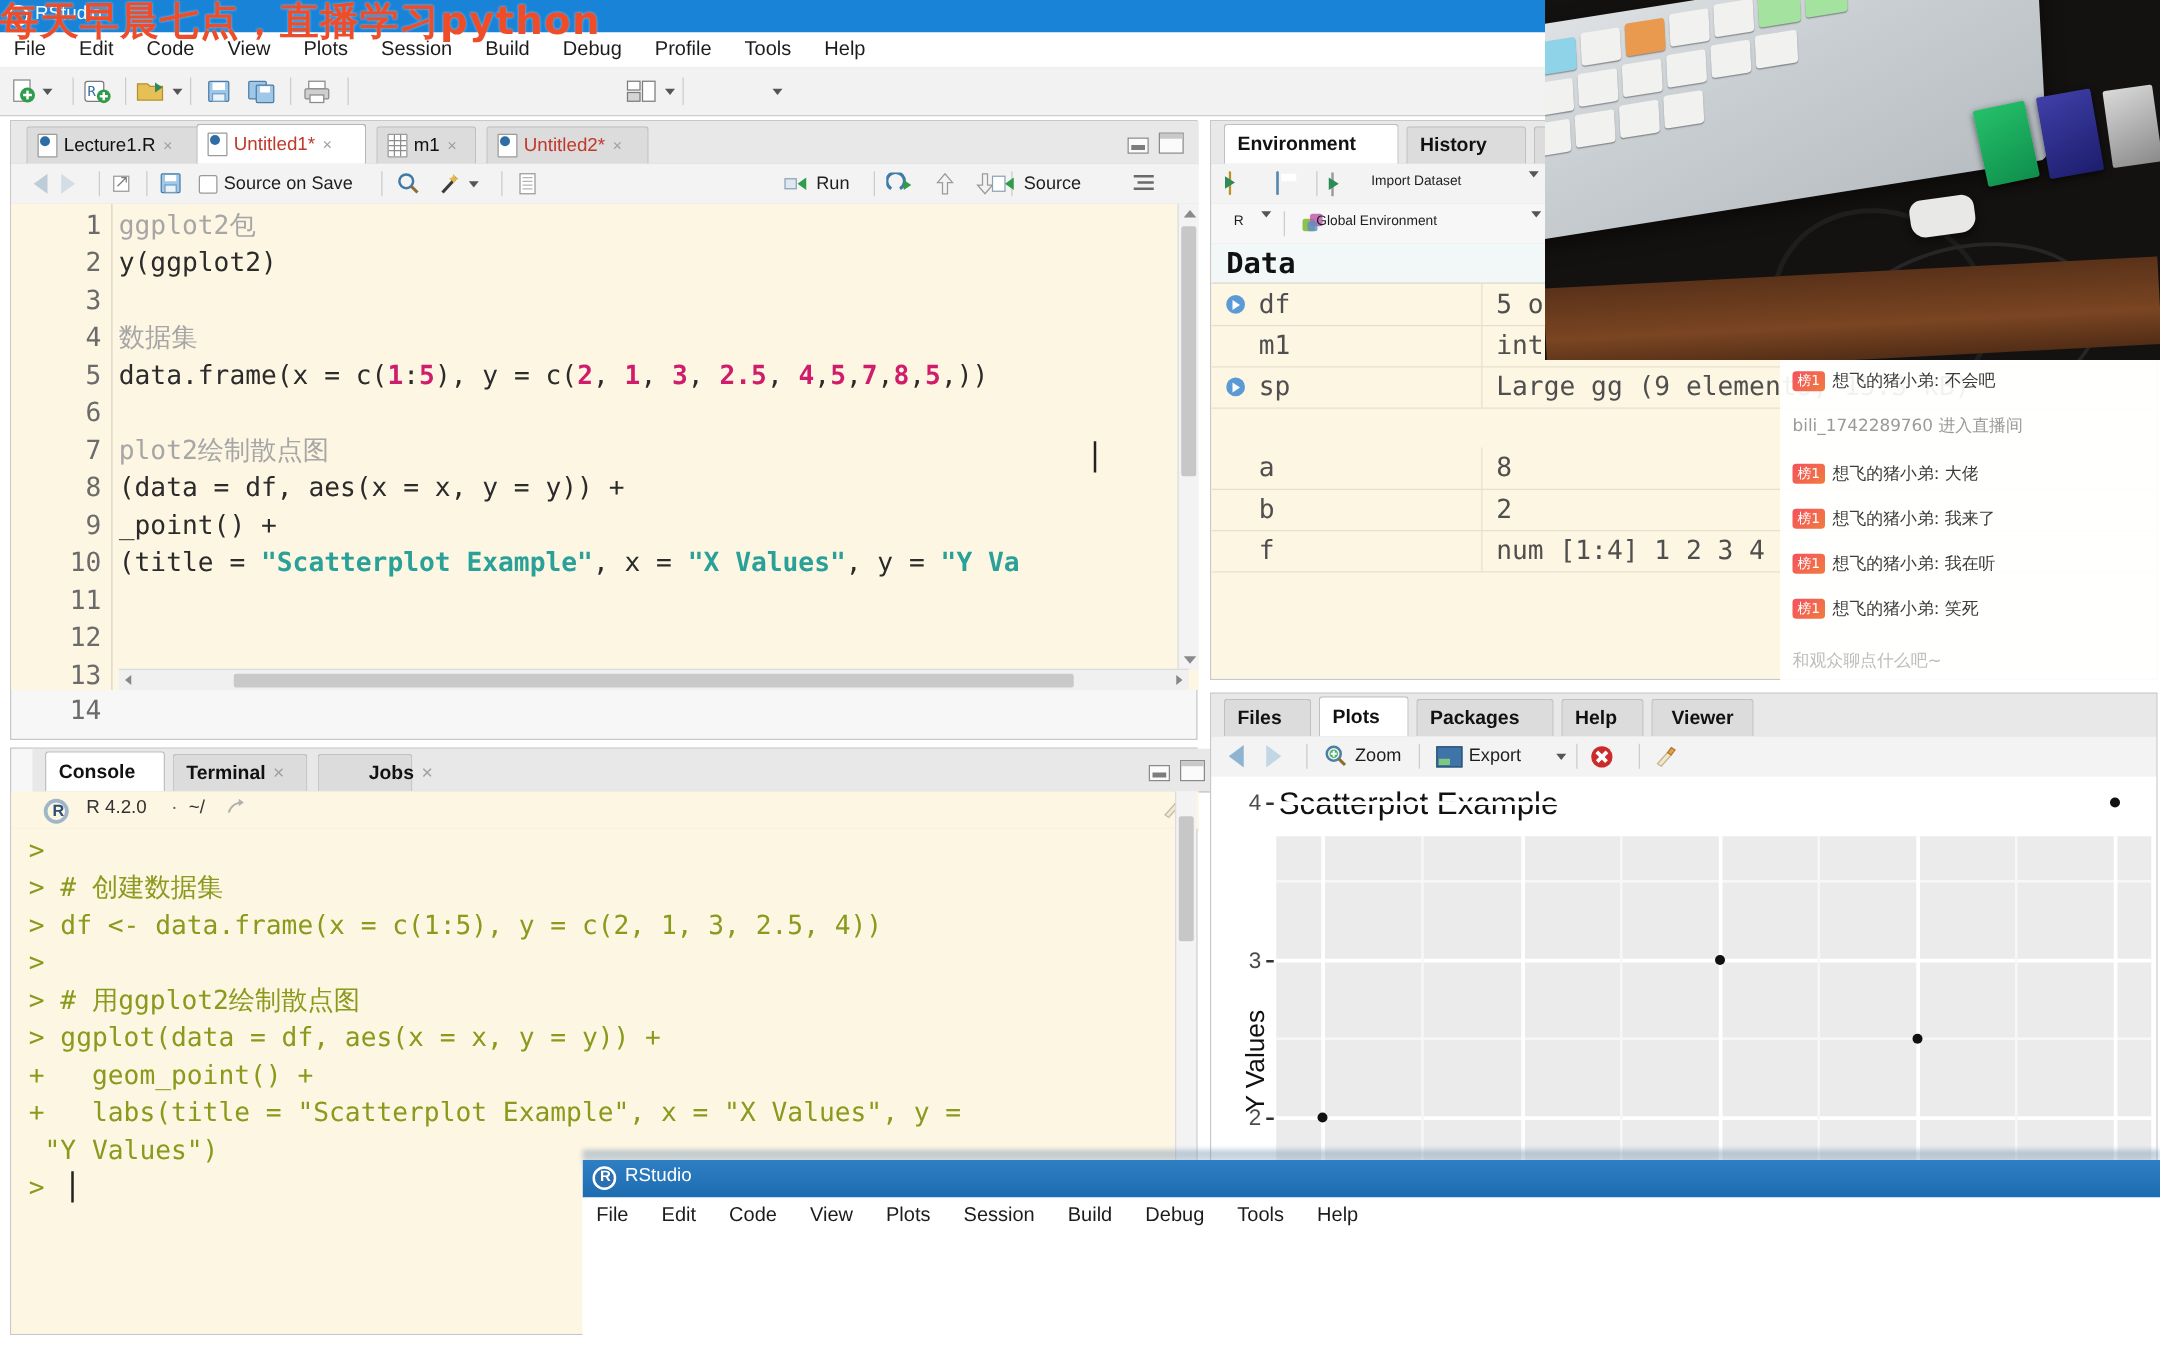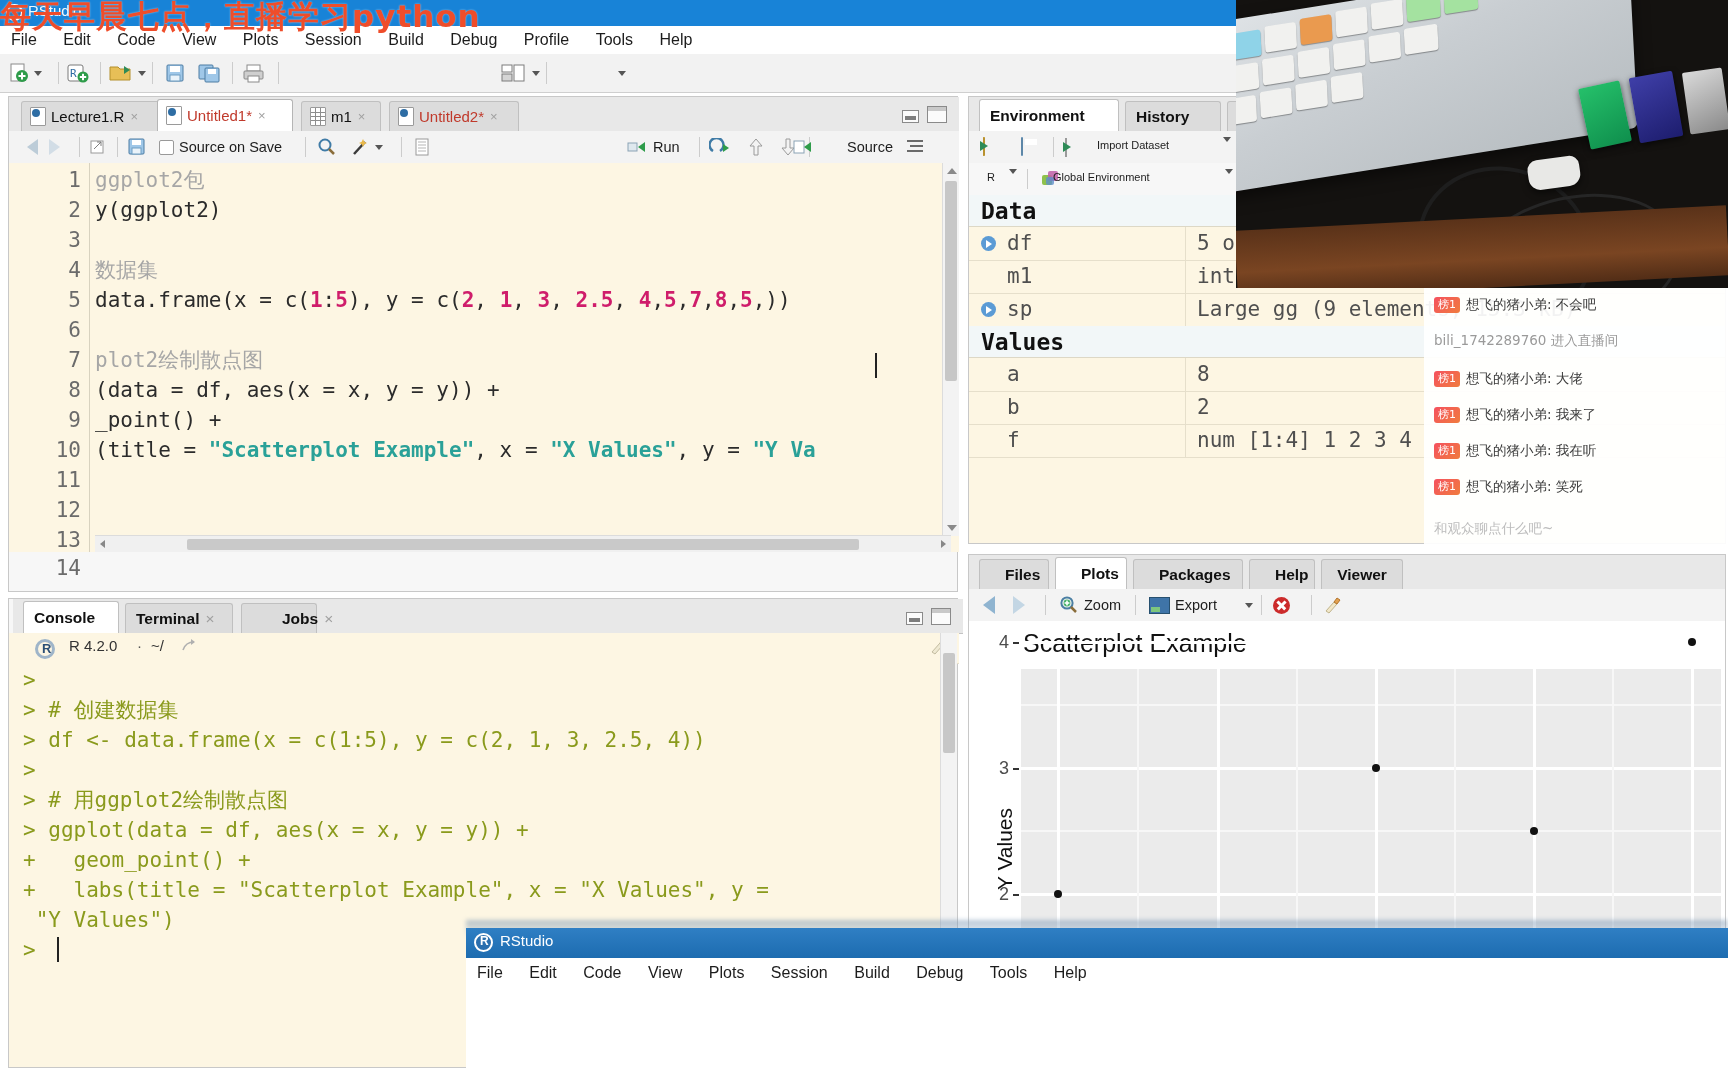--- a/index.html
+++ b/index.html
@@ -166,21 +166,21 @@
   }
   .updown{display:inline-block;width:8px;position:relative;height:14px;vertical-align:middle;margin-left:4px;}
   .updown:before{content:"";position:absolute;left:0;top:1px;border-left:4px solid transparent;border-right:4px solid transparent;border-bottom:4px solid #555;}
   .updown:after{content:"";position:absolute;left:0;bottom:1px;border-left:4px solid transparent;border-right:4px solid transparent;border-top:4px solid #555;}
   
   #console-pane{
     position:absolute;left:8px;top:598px;width:950px;height:470px;
     background:#f7f7f7;border:1px solid #c8c8c8;box-sizing:border-box;
   }
   #console-tabs{
-    position:absolute;left:4px;top:0;width:950px;height:34px;background:#e8e8e8;
+    position:absolute;left:17px;top:0;width:950px;height:34px;background:#e8e8e8;
     border-bottom:1px solid #c3c3c3;
   }
   .cons-tab{
     position:absolute;top:4px;height:30px;box-sizing:border-box;background:#dcdcdc;
     border:1px solid #c0c0c0;border-bottom:none;border-radius:3px 3px 0 0;
     display:flex;align-items:center;padding:0 10px;font-size:15.5px;color:#111;font-weight:bold;
   }
   .cons-tab.active{background:#ffffff;top:2px;height:32px;}
   #console-sub{
     position:absolute;left:0;top:34px;width:950px;height:30px;background:#fdf6e3;
@@ -243,21 +243,21 @@
   .exp-ic:after{content:"";position:absolute;left:5px;top:3.5px;border-left:6px solid #fff;border-top:4px solid transparent;border-bottom:4px solid transparent;}
   
   #plot-pane{
     position:absolute;left:968px;top:554px;width:758px;height:514px;
     background:#f7f7f7;border:1px solid #c8c8c8;box-sizing:border-box;overflow:hidden;
   }
   #plot-tabs{position:absolute;left:0;top:0;width:758px;height:34px;background:#e8e8e8;border-bottom:1px solid #c3c3c3;}
   .plot-tab{
     position:absolute;top:4px;height:30px;box-sizing:border-box;background:#dcdcdc;
     border:1px solid #c0c0c0;border-bottom:none;border-radius:3px 3px 0 0;
-    display:flex;align-items:center;padding:0 25px;font-size:15.5px;font-weight:bold;color:#111;
+    display:flex;align-items:center;padding:0 10px;font-size:15.5px;font-weight:bold;color:#111;
   }
   .plot-tab.active{background:#ffffff;top:2px;height:32px;}
   #plot-toolbar{position:absolute;left:0;top:34px;width:758px;height:32px;background:#f3f3f3;border-bottom:1px solid #d5d5d5;}
   .pt{position:absolute;top:4px;display:flex;align-items:center;height:24px;font-size:14.5px;color:#1d1d1d;}
   .big-arrow-l{width:0;height:0;border-top:9px solid transparent;border-bottom:9px solid transparent;border-right:12px solid #8fb4d0;}
   .big-arrow-r{width:0;height:0;border-top:9px solid transparent;border-bottom:9px solid transparent;border-left:12px solid #c3d6e4;}
   .exp-img{width:19px;height:15px;background:#3f74a8;border:1px solid #27506f;position:relative;}
   .exp-img:after{content:"";position:absolute;left:1px;bottom:1px;width:9px;height:5px;background:#7ec77e;}
   .delred{width:17px;height:17px;border-radius:50%;background:#cc2b2b;position:relative;}
   .delred:before,.delred:after{content:"";position:absolute;left:3px;top:7.5px;width:11px;height:2.5px;background:#fff;}
@@ -532,21 +532,21 @@
       <svg width="18" height="20" viewBox="0 0 18 20">
           <path d="M9 2l6 7h-4v9H7V9H3z" fill="#f3f3f3" stroke="#9a9a9a"></path>
         </svg>
     </div>
     <div class="et" style="left:770px;">
       <svg width="18" height="20" viewBox="0 0 18 20">
           <path d="M9 18l6-7h-4V2H7v9H3z" fill="#f3f3f3" stroke="#9a9a9a"></path>
         </svg>
     </div>
     <div class="vsep" style="left:800px;top:6px;height:20px;"></div>
-    <div class="et" style="left:784px;gap:28px;">
+    <div class="et" style="left:784px;">
       <svg width="22" height="16" viewBox="0 0 22 16">
           <rect x="1" y="2" width="10" height="12" fill="#fff" stroke="#8ba3b5"></rect>
           <path d="M11 8l7-5v10z" fill="#2e9c4a"></path>
         </svg>
       <span style="margin-left:4px;">Source</span>
     </div>
     <div class="et" style="left:896px;">
       <svg width="20" height="18" viewBox="0 0 20 18">
           <g stroke="#6a6a6a" stroke-width="2">
             <line x1="2" y1="3" x2="18" y2="3"></line>
@@ -685,21 +685,20 @@
       <span class="divider"></span>
       <span class="nm">m1</span>
       <span class="vl">int [1:3, 1:3] 1 2 3 4 5</span>
     </div>
     <div class="env-row" style="top:98px;">
       <span class="exp-ic"></span>
       <span class="divider"></span>
       <span class="nm">sp</span>
       <span class="vl">Large gg (9 elements, 15.3 kB)</span>
     </div>
-    <div class="env-section" style="top:131px;">Values</div>
     <div class="env-row" style="top:163px;">
       <span class="divider"></span>
       <span class="nm">a</span>
       <span class="vl">8</span>
     </div>
     <div class="env-row" style="top:196px;">
       <span class="divider"></span>
       <span class="nm">b</span>
       <span class="vl">2</span>
     </div>

